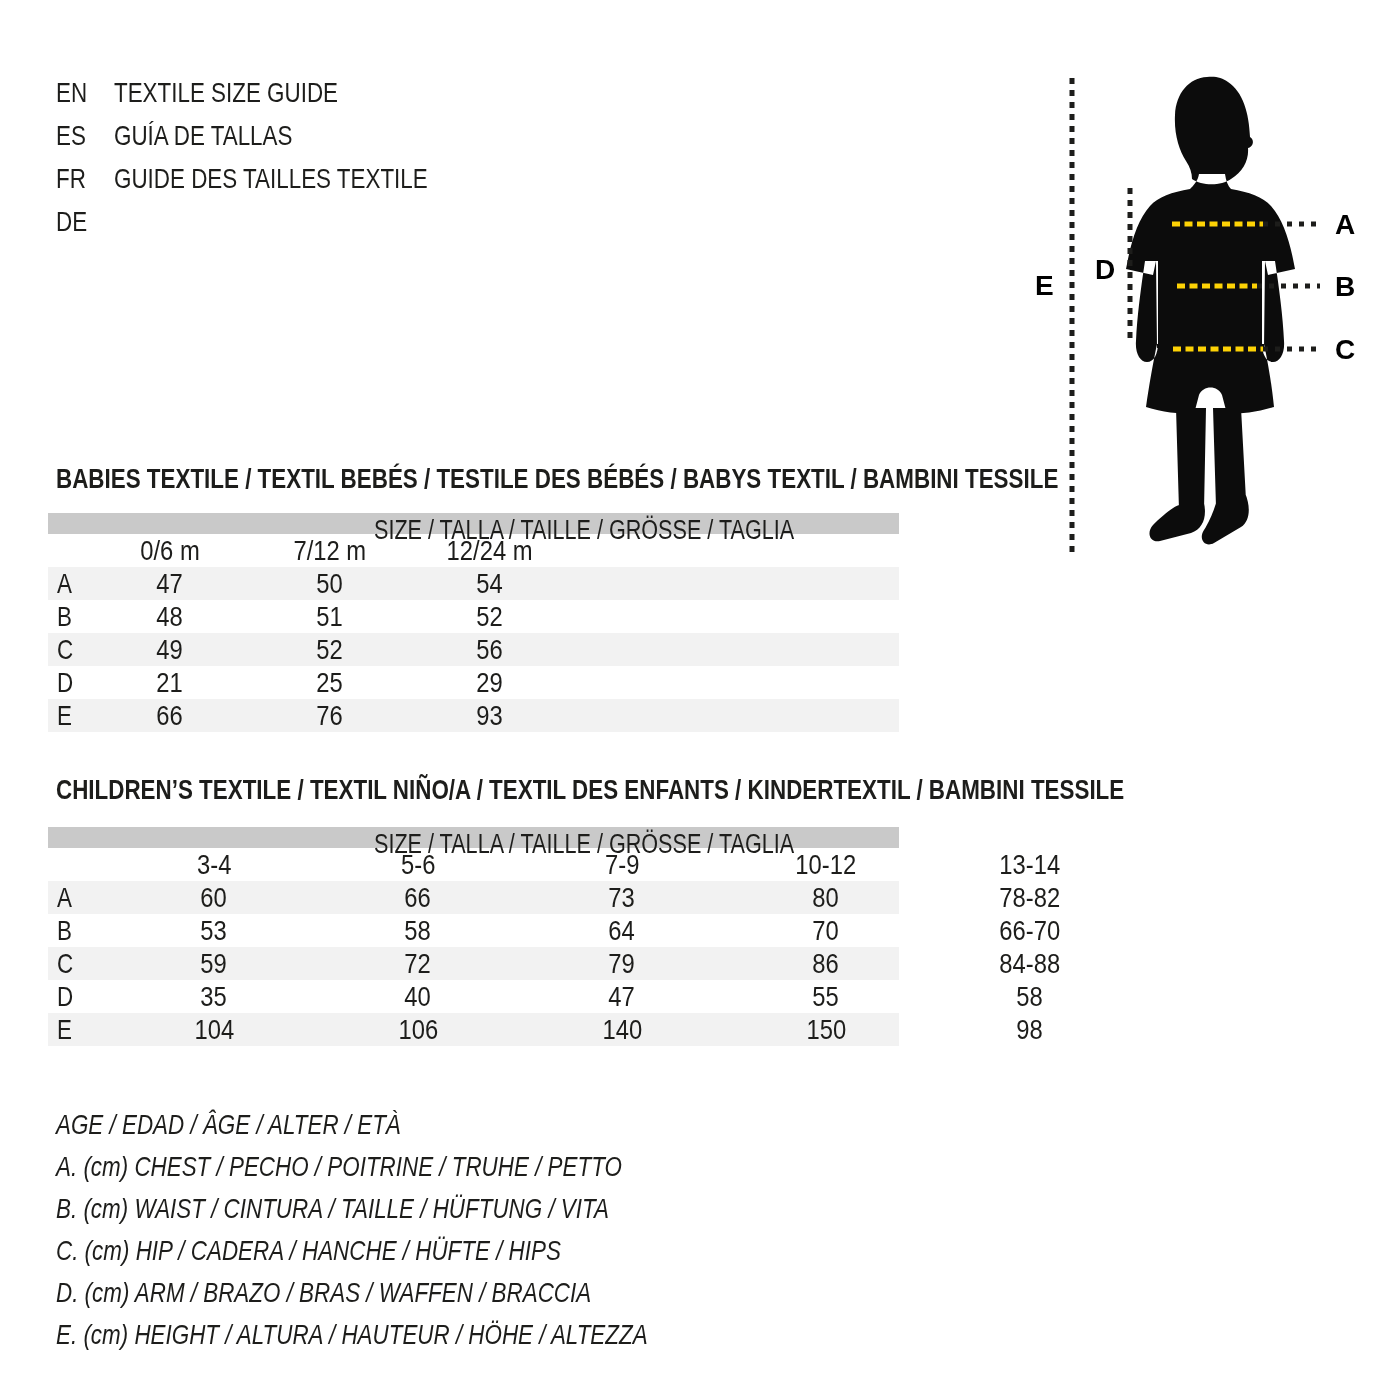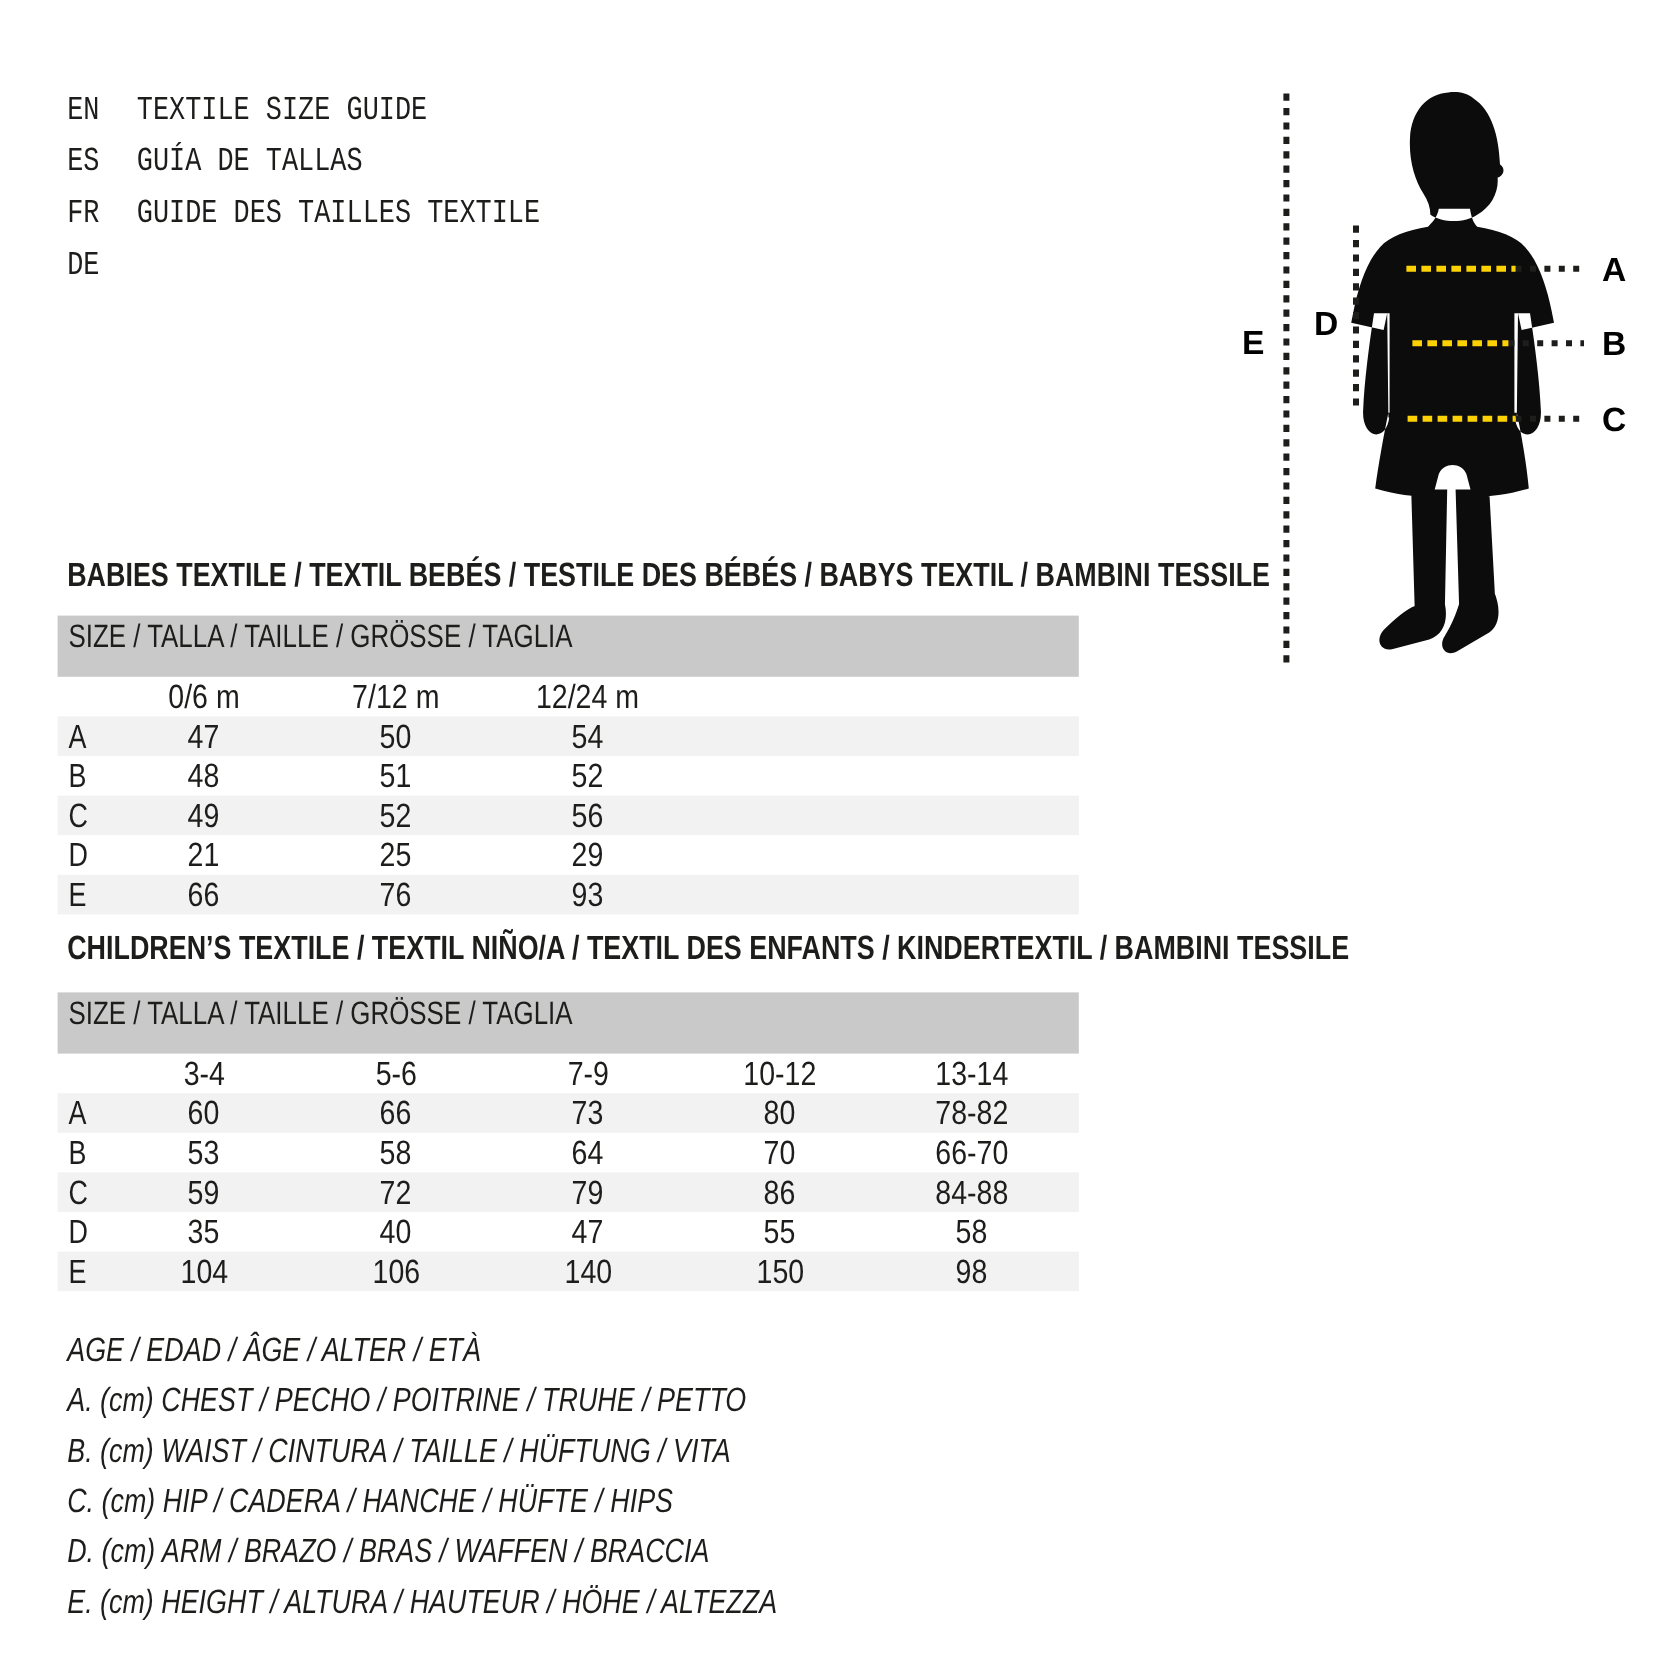--- a/index.html
+++ b/index.html
@@ -3,34 +3,34 @@
 <meta charset="utf-8">
 <style>
   html,body{margin:0;padding:0;background:#ffffff;}
   #page{position:relative;width:1400px;height:1400px;background:#ffffff;overflow:hidden;
         font-family:"Liberation Sans",sans-serif;color:#1d1d1b;}
 
   .cond{display:inline-block;transform:scaleX(0.80);transform-origin:0 50%;white-space:nowrap;}
   .cond-c{display:inline-block;transform:scaleX(0.85);transform-origin:50% 50%;white-space:nowrap;}
 
   
-  #languages{position:absolute;left:56px;top:71px;font-family:Liberation Mono, monospace;}
+  #languages{position:absolute;left:56px;top:71px;}
   .lang-row{display:flex;height:43px;line-height:43px;font-size:28px;}
   .lang-code{width:58px;flex:0 0 58px;}
   .lang-title{flex:1;}
 
   
   .section-title{position:absolute;left:56px;height:33px;line-height:33px;font-size:28px;font-weight:bold;}
 
   
   .size-table{position:absolute;left:48px;width:851px;}
-  .size-bar{height:51px;line-height:35px;background:#c9c9c9;padding-left:9px;font-size:27px;box-sizing:border-box;}
+  .size-bar{height:21px;line-height:35px;background:#c9c9c9;padding-left:9px;font-size:27px;box-sizing:border-box;text-align:right;}
   .trow{display:grid;height:33px;line-height:33px;font-size:28px;}
   .b-grid{grid-template-columns:42px 160px 160px 160px;}
-  .c-grid{grid-template-columns:42px 160px 160px 160px 160px 160px;}
+  .c-grid{grid-template-columns:42px 160px 160px 160px 160px 160px;gap:44px;}
   .trow .lbl{padding-left:9px;}
   .trow .val{text-align:center;}
   .row-alt{background:#f2f2f2;}
 
   
   #legend{position:absolute;left:56px;top:1104px;font-style:italic;}
   .legend-line{height:42px;line-height:42px;font-size:28px;}
 
   
   #figure-svg{position:absolute;left:1005px;top:55px;}

